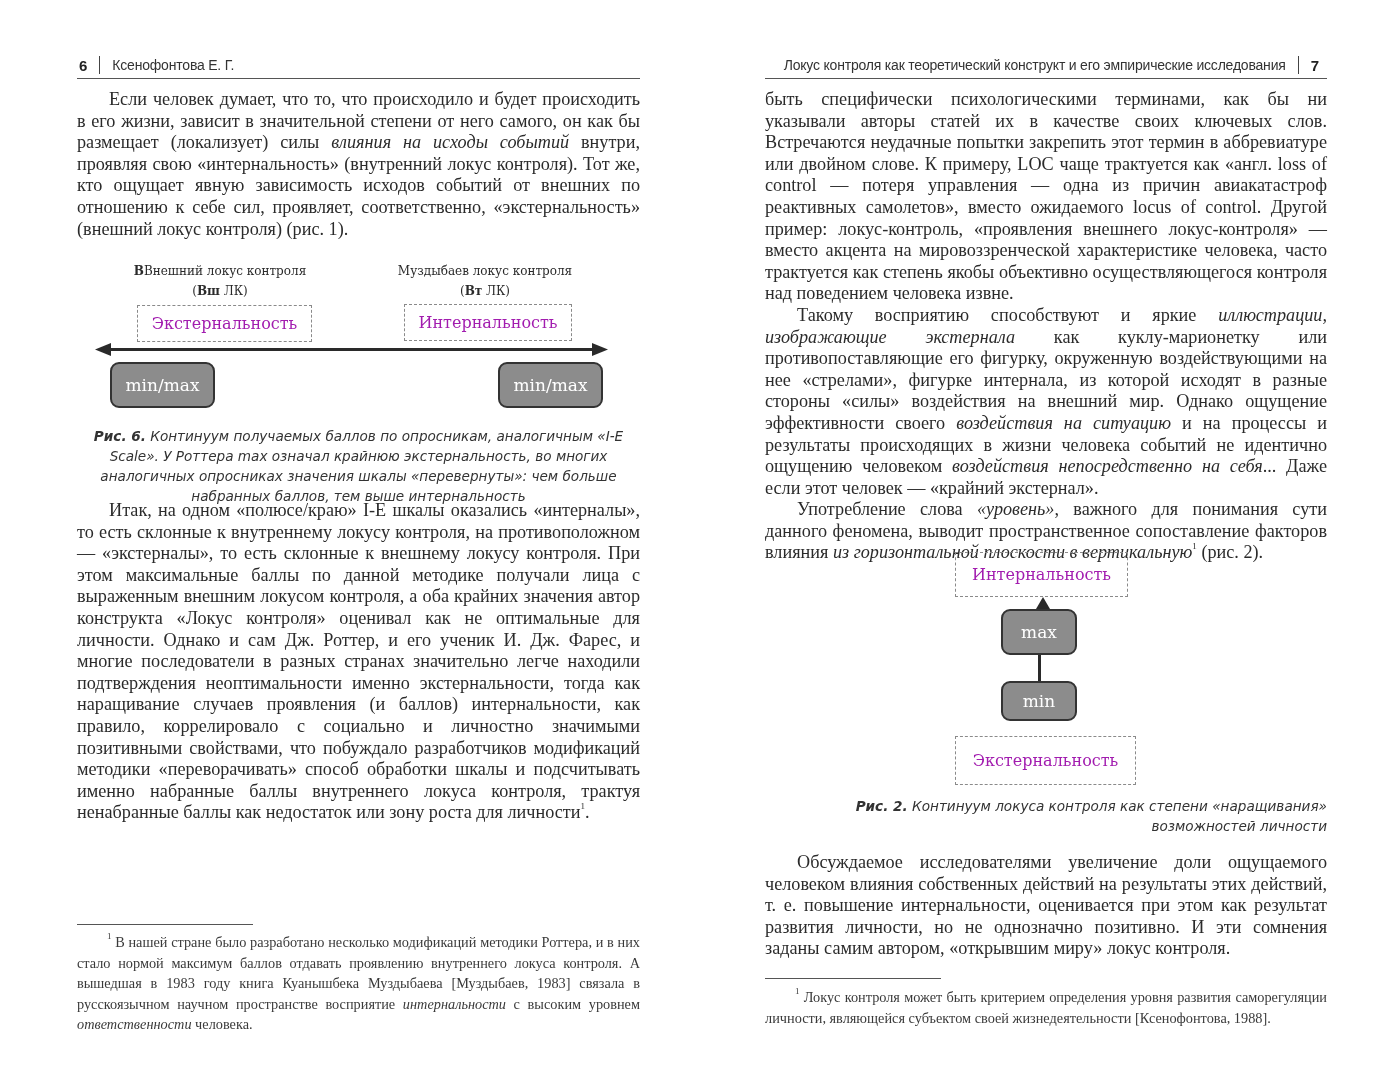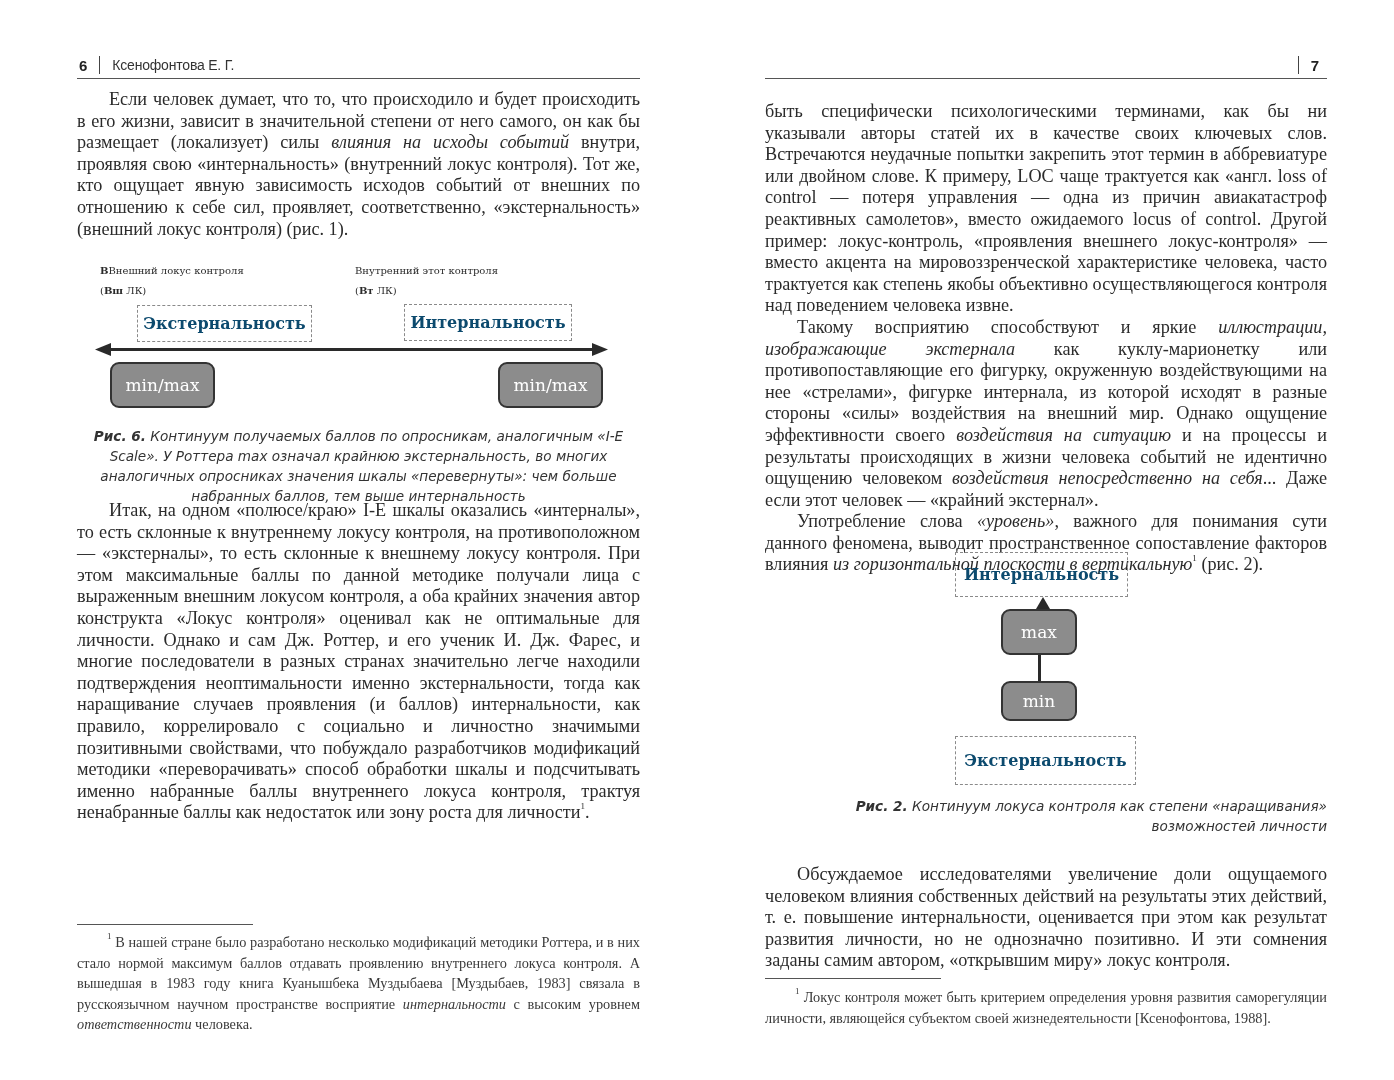--- a/index.html
+++ b/index.html
@@ -12,30 +12,30 @@
   .left .running-head { left:77px; width:563px; }
   .right .running-head { left:68px; width:562px; justify-content:flex-end; }
   .pnum { font-weight:bold; font-size:15px; color:#222; }
   .sep { display:inline-block; width:1px; height:18px; background:#444; margin:0 12px; }
   .left .pnum { margin-left:2px; }
   .right .pnum { margin-right:8px; }
   .rh-title { letter-spacing:-0.2px; }
 
   .body-text { position:absolute; font-family:"Liberation Serif", serif; font-size:18.2px; line-height:21.6px; text-align:justify; color:#2b2b2b; }
   .left .body-text { left:77px; width:563px; }
-  .right .body-text { left:68px; width:562px;margin-top:12px; }
+  .right .body-text { left:68px; width:562px; }
   .body-text p { margin:0; text-indent:32px; }
   .body-text p.noindent { text-indent:0; }
   .it { font-style:italic; }
   sup { font-size:9px; vertical-align:top; line-height:1; }
 
   .fig { position:absolute; font-family:"DejaVu Serif", serif; }
-  .fig-label { position:absolute; font-size:10px; color:#2a2a2a; line-height:20px; }
+  .fig-label { position:absolute; text-align:center; font-size:12px; color:#2a2a2a; line-height:20px; }
   .fig-label b { font-weight:bold; }
-  .dashed-box { position:absolute; border:1.5px dashed #8a8a8a; display:flex; align-items:center; justify-content:center; font-weight:bold; font-size:16px; color:#0c4a6e; font-family:"DejaVu Serif", serif; }
+  .dashed-box { position:absolute; border:1.5px dashed #8a8a8a; display:flex; align-items:center; justify-content:center; font-weight:normal; font-size:16px; color:#a21caf; font-family:"DejaVu Serif", serif; }
   .gray-box { position:absolute; background:#8c8c8c; border:2px solid #333; border-radius:9px; color:#fff; display:flex; align-items:center; justify-content:center; font-family:"DejaVu Serif", serif; font-size:17px; box-sizing:border-box; }
   .arrow-line { position:absolute; background:#2a2a2a; }
 
   .caption { position:absolute; font-family:"DejaVu Sans", sans-serif; font-style:italic; font-size:13.6px; line-height:20px; text-align:center; color:#333; }
   .caption .cap-lbl { font-weight:bold; }
 
   .fn-rule { position:absolute; height:1px; background:#555; width:176px; }
   .footnote { position:absolute; font-family:"Liberation Serif", serif; font-size:14.3px; line-height:20.5px; text-align:justify; color:#3a3a3a; }
   .left .footnote { left:77px; width:563px; }
   .right .footnote { left:68px; width:562px; }
@@ -56,21 +56,21 @@
       <span>Если человек думает, что то, что происходило и будет происходить в его жизни, зависит в значительной степени от него самого, он как бы размещает (локализует) силы </span><span class="it">влияния на исходы событий</span><span> внутри, проявляя свою «интернальность» (внутренний локус контроля). Тот же, кто ощущает явную зависимость исходов событий от внешних по отношению к себе сил, проявляет, соответственно, «экстернальность» (внешний локус контроля) (рис. 1).</span>
     </p>
   </div>
 
   <div class="fig" style="left:0;top:0;width:697px;height:520px;">
     <div class="fig-label" style="left:100px;top:261px;width:240px;">
       <div><b>В</b><span>Внешний локус контроля</span></div>
       <div><span>(</span><b>Вш</b><span> ЛК)</span></div>
     </div>
     <div class="fig-label" style="left:355px;top:261px;width:260px;">
-      <div><span>Внутренний этот контроля</span></div>
+      <div><span>Муздыбаев локус контроля</span></div>
       <div><span>(</span><b>Вт</b><span> ЛК)</span></div>
     </div>
     <div class="dashed-box" style="left:137px;top:305px;width:173px;height:35px;">Экстернальность</div>
     <div class="dashed-box" style="left:404px;top:304px;width:166px;height:35px;">Интернальность</div>
 
     <div class="arrow-line" style="left:104px;top:348px;width:494px;height:3px;"></div>
     <svg style="position:absolute;left:95px;top:342px;" width="16" height="15">
         <polygon points="0,7.5 16,1 16,14" fill="#2a2a2a"></polygon>
       </svg>
     <svg style="position:absolute;left:592px;top:342px;" width="16" height="15">
@@ -93,20 +93,21 @@
   <div class="fn-rule" style="left:77px;top:924px;"></div>
   <div class="footnote" style="top:932px;">
     <p>
       <sup>1</sup><span> В нашей стране было разработано несколько модификаций методики Роттера, и в них стало нормой максимум баллов отдавать проявлению внутреннего локуса контроля. А вышедшая в 1983 году книга Куанышбека Муздыбаева [Муздыбаев, 1983] связала в русскоязычном научном пространстве восприятие </span><span class="it">интернальности</span><span> с высоким уровнем </span><span class="it">ответственности</span><span> человека.</span>
     </p>
   </div>
 </div>
 
 <div class="page right">
   <div class="running-head">
+    <span class="rh-title">Локус контроля как теоретический конструкт и его эмпирические исследования</span>
     <span class="sep"></span>
     <span class="pnum">7</span>
   </div>
 
   <div class="body-text" style="top:89px;">
     <p class="noindent"><span>быть специфически психологическими терминами, как бы ни указывали авторы статей их в качестве своих ключевых слов. Встречаются неудачные попытки закрепить этот термин в аббревиатуре или двойном слове. К примеру, LOC чаще трактуется как «англ. loss of control — потеря управления — одна из причин авиакатастроф реактивных самолетов», вместо ожидаемого locus of control. Другой пример: локус-контроль, «проявления внешнего локус-контроля» — вместо акцента на мировоззренческой характеристике человека, часто трактуется как степень якобы объективно осуществляющегося контроля над поведением человека извне.</span></p>
     <p>
       <span>Такому восприятию способствуют и яркие </span><span class="it">иллюстрации, изображающие экстернала</span><span> как куклу-марионетку или противопоставляющие его фигурку, окруженную воздействующими на нее «стрелами», фигурке интернала, из которой исходят в разные стороны «силы» воздействия на внешний мир. Однако ощущение эффективности своего </span><span class="it">воздействия на ситуацию</span><span> и на процессы и результаты происходящих в жизни человека событий не идентично ощущению человеком </span><span class="it">воздействия непосредственно на себя</span><span>... Даже если этот человек — «крайний экстернал».</span>
     </p>
     <p>

